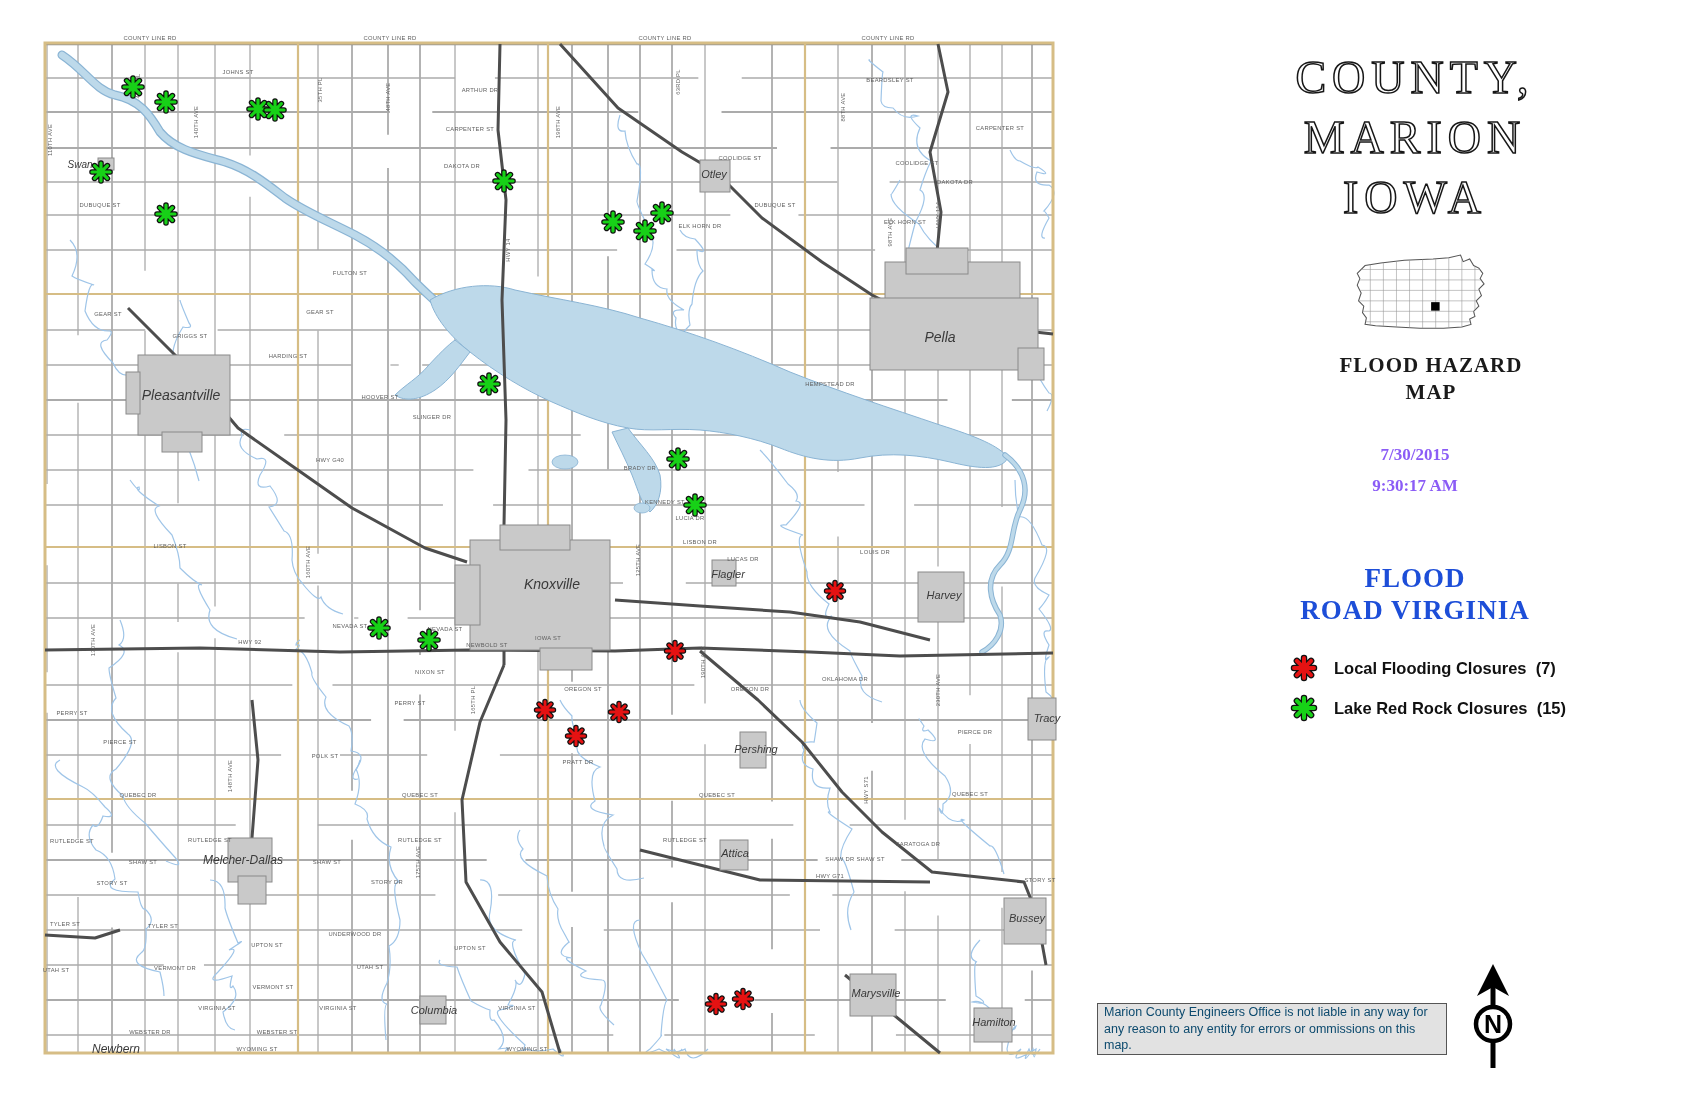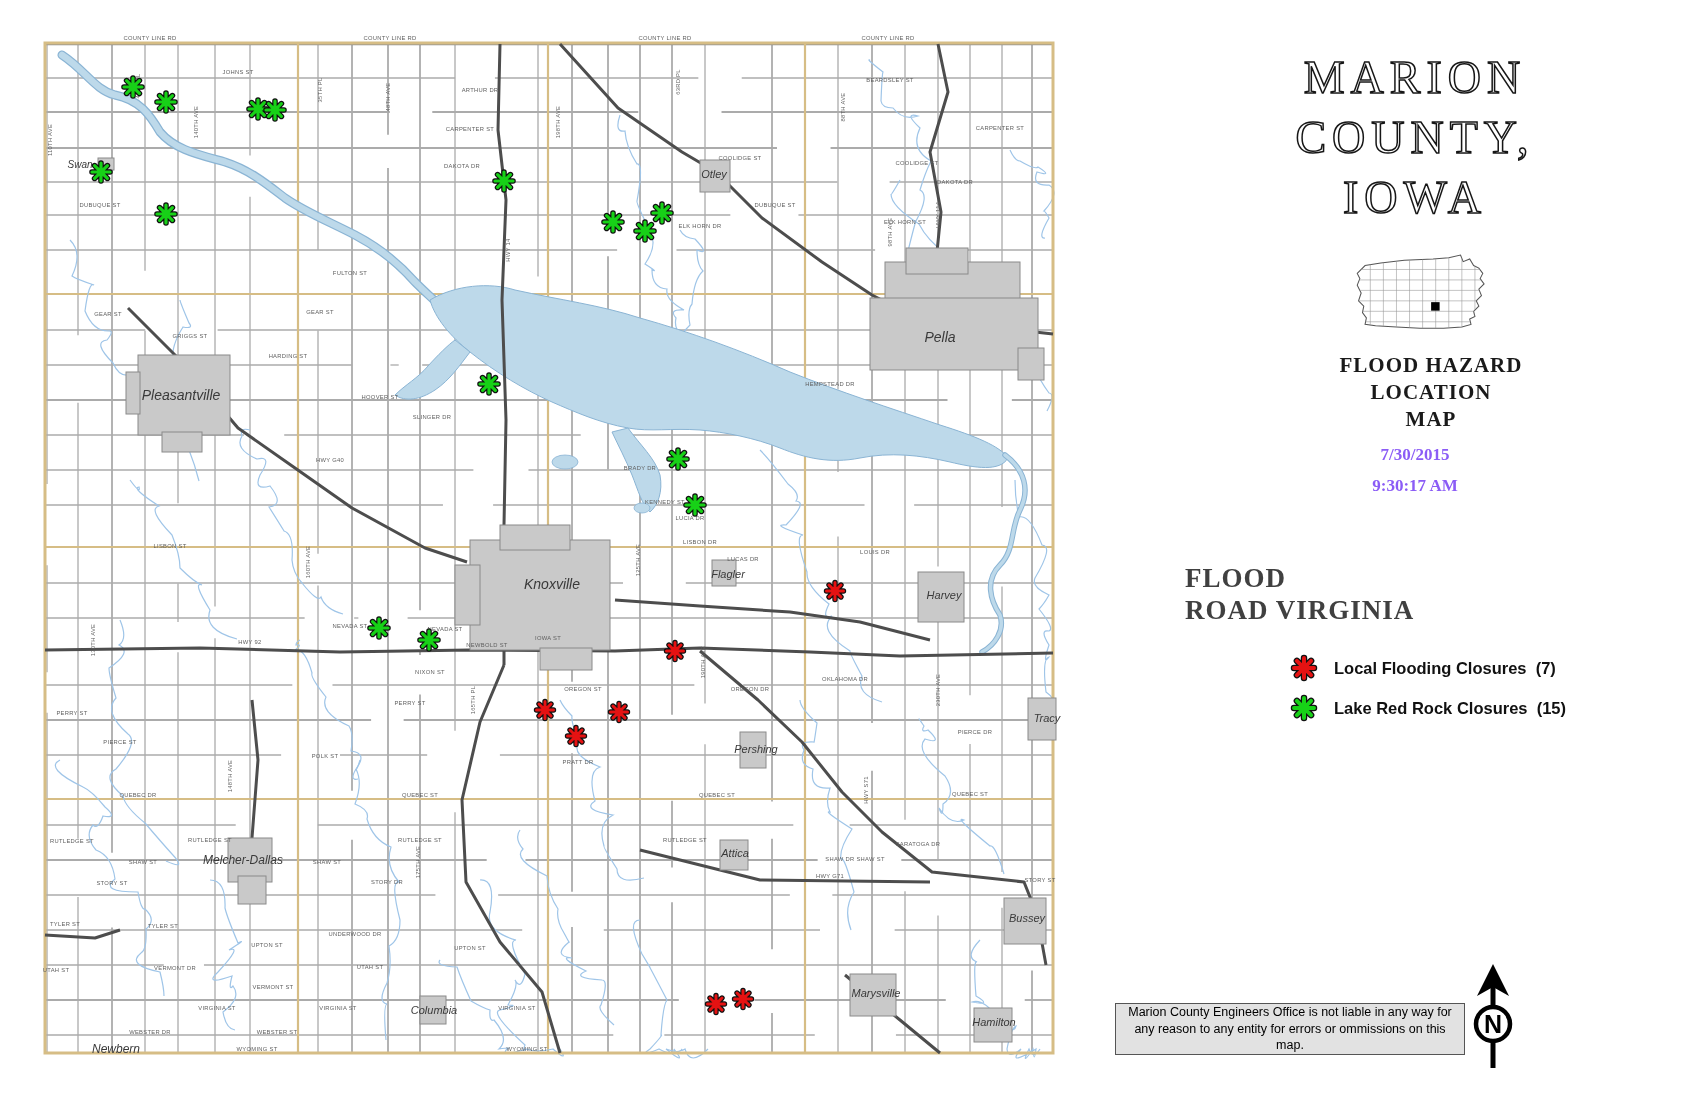--- a/index.html
+++ b/index.html
@@ -8,30 +8,30 @@
   #mapsvg{position:absolute;left:0;top:0;}
   .panel-title{position:absolute;left:1185px;top:48px;width:460px;text-align:center;
     font-family:"Liberation Serif",serif;font-size:46px;line-height:60px;letter-spacing:6px;
     color:#ffffff;-webkit-text-stroke:1.5px #161616;text-shadow:0 0 1px #333;}
   .inset{position:absolute;left:1352px;top:248px;}
   .subtitle{position:absolute;left:1201px;top:352px;width:460px;text-align:center;
     font-family:"Liberation Serif",serif;font-weight:bold;font-size:21px;line-height:27px;
     color:#1a1a1a;letter-spacing:1px;}
   .dateline{position:absolute;left:1185px;width:460px;text-align:center;
     font-family:"Liberation Serif",serif;font-weight:bold;font-size:17px;color:#8b5cf6;}
-  .closures-heading{position:absolute;left:1185px;top:562px;width:460px;
+  .closures-heading{position:absolute;left:1185px;top:562px;width:460px;text-align:center;
     font-family:"Liberation Serif",serif;font-weight:bold;font-size:27px;line-height:32px;
-    color:#404040;letter-spacing:1px;}
+    color:#1d4ed8;letter-spacing:1px;}
   .legend{position:absolute;left:1290px;top:648px;width:360px;}
   .legend-row{display:flex;align-items:center;gap:16px;height:40px;text-align:center;}
   .legend-label{font-family:"Liberation Sans",sans-serif;font-weight:bold;font-size:16.5px;
     color:#111;white-space:pre;}
   .disclaimer{position:absolute;left:1097px;top:1003px;width:336px;height:46px;
     background:#e2e2e2;border:1.5px solid #555;display:flex;align-items:center;justify-content:center;
-    text-align:center;font-size:12.5px;line-height:1.35;color:#000000;padding:2px 6px;margin-left:18px;}
+    font-size:12.5px;line-height:1.35;color:#0c4a6e;padding:2px 6px;}
   .north{position:absolute;left:1462px;top:960px;}
 </style>
 </head>
 <body>
 
 <div class="page">
 
   <svg id="mapsvg" width="1700" height="1100" viewBox="0 0 1700 1100">
       <g stroke="#ababab" stroke-width="1.3">
         <line x1="47" y1="43" x2="47" y2="484.0469751479104" stroke-width="1.3"></line>
@@ -486,22 +486,22 @@
           <path d="M707.5,1004.0L724.5,1004.0M710.0,998.0L722.0,1010.0M716.0,995.5L716.0,1012.5M722.0,998.0L710.0,1010.0" stroke="#e51212" stroke-width="3" stroke-linecap="round" fill="none"></path>
         </g>
         <g>
           <path d="M734.5,999.0L751.5,999.0M737.0,993.0L749.0,1005.0M743.0,990.5L743.0,1007.5M749.0,993.0L737.0,1005.0" stroke="#111111" stroke-width="5.4" stroke-linecap="round" fill="none"></path>
           <path d="M734.5,999.0L751.5,999.0M737.0,993.0L749.0,1005.0M743.0,990.5L743.0,1007.5M749.0,993.0L737.0,1005.0" stroke="#e51212" stroke-width="3" stroke-linecap="round" fill="none"></path>
         </g>
       </g>
     </svg>
 
   <div class="panel-title">
+    <div>COUNTY,</div>
     <div>MARION</div>
-    <div>COUNTY,</div>
     <div>IOWA</div>
   </div>
 
   <svg class="inset" width="136" height="90" viewBox="0 0 104 62">
     <defs>
       <clipPath id="iaclip">
         <path d="M4,16 L10,10 L22,8 L40,6 L62,5 L74,4 L83,2 L85,7 L90,5 L93,10 L97,12 L100,16 L98,20 L101,24 L97,28 L99,33 L95,37 L97,41 L93,45 L94,49 L90,51 L91,55 L84,57 L70,58 L52,58 L34,57 L18,56 L10,55 L11,50 L8,46 L9,41 L5,37 L7,31 L4,25 L6,20 Z"></path>
       </clipPath>
     </defs>
     <path d="M4,16 L10,10 L22,8 L40,6 L62,5 L74,4 L83,2 L85,7 L90,5 L93,10 L97,12 L100,16 L98,20 L101,24 L97,28 L99,33 L95,37 L97,41 L93,45 L94,49 L90,51 L91,55 L84,57 L70,58 L52,58 L34,57 L18,56 L10,55 L11,50 L8,46 L9,41 L5,37 L7,31 L4,25 L6,20 Z" fill="#ffffff" stroke="#555" stroke-width="0.8"></path>
@@ -520,21 +520,20 @@
       <line x1="0" y1="29" x2="104" y2="29"></line>
         <line x1="0" y1="37" x2="104" y2="37"></line>
       <line x1="0" y1="45" x2="104" y2="45"></line>
         <line x1="0" y1="53" x2="104" y2="53"></line>
     </g>
     <rect x="60.5" y="38" width="6.5" height="6.5" fill="#000"></rect>
   </svg>
 
   <div class="subtitle">
     <div>FLOOD HAZARD</div>
-    <div>LOCATION</div>
     <div>MAP</div>
   </div>
 
   <div class="dateline" style="top:445px;">7/30/2015</div>
   <div class="dateline" style="top:476px;">9:30:17 AM</div>
 
   <div class="closures-heading">
     <div>FLOOD</div>
     <div>ROAD VIRGINIA</div>
   </div>

